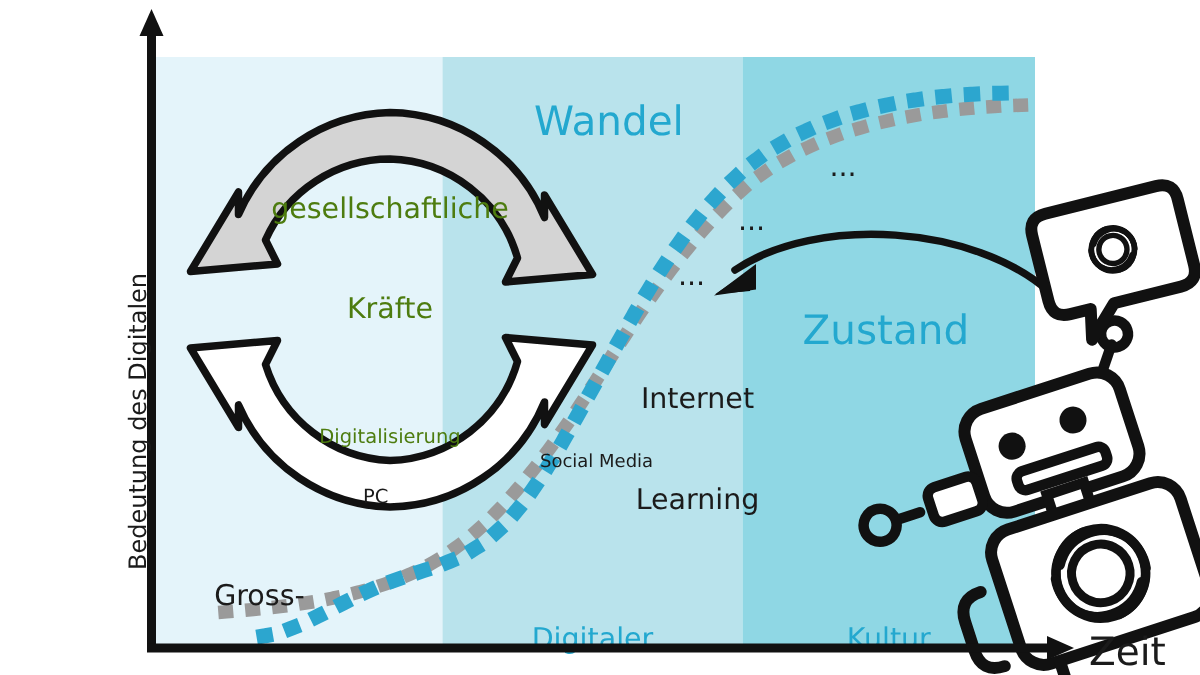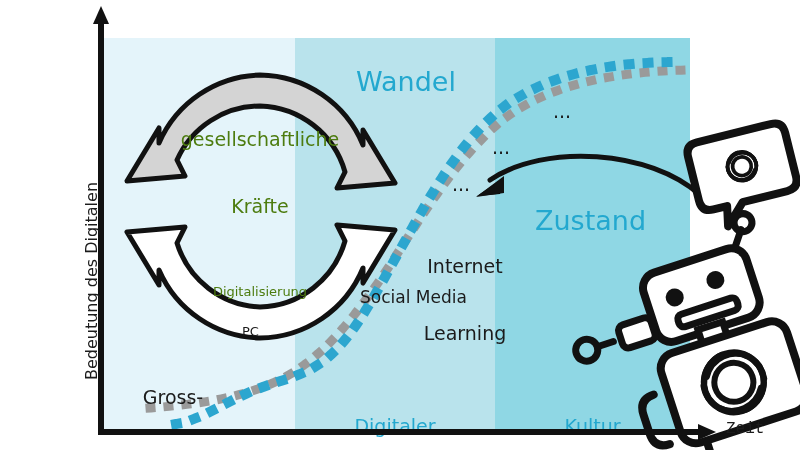--- a/index.html
+++ b/index.html
@@ -80,21 +80,21 @@
   </svg>
 
   <div class="txt dark ctr" style="left:125px;top:341px;width:96px;font-size:19px;">
     <div>Gross-</div>
     
   </div>
 
   <div class="txt dark" style="left:242px;top:324px;font-size:13px;">PC</div>
 
 
-  <div class="txt dark" style="left:360px;top:287px;font-size:17px;">Social Media</div>
+  <div class="txt dark" style="left:360px;top:300px;font-size:12px;">Social Media</div>
 
   <div class="txt dark ctr" style="left:410px;top:210px;width:110px;font-size:19px;">
     <div>Internet</div>
     <div>Learning</div>
   </div>
 
   <div class="txt dark" style="left:452px;top:173px;font-size:19px;">...</div>
   <div class="txt dark" style="left:492px;top:136px;font-size:19px;">...</div>
   <div class="txt dark" style="left:553px;top:100px;font-size:19px;">...</div>
 
@@ -179,15 +179,15 @@
       <polygon points="101,6 93,24 109,24" fill="#111111"></polygon>
     </g>
     <g>
       <line x1="98" y1="432" x2="700" y2="432" stroke="#111111" stroke-width="6"></line>
       <polygon points="716,432 698,424 698,440" fill="#111111"></polygon>
     </g>
   </svg>
 
   <div class="ylabel" style="left:82px;top:380px;font-size:16px;">Bedeutung des Digitalen</div>
 
-  <div class="txt dark" style="left:726px;top:420px;font-size:16px;font-family:Liberation Mono, monospace;">Zeit</div>
+  <div class="txt dark" style="left:726px;top:420px;font-size:26px;">Zeit</div>
 
 </div>
 
 </body></html>

